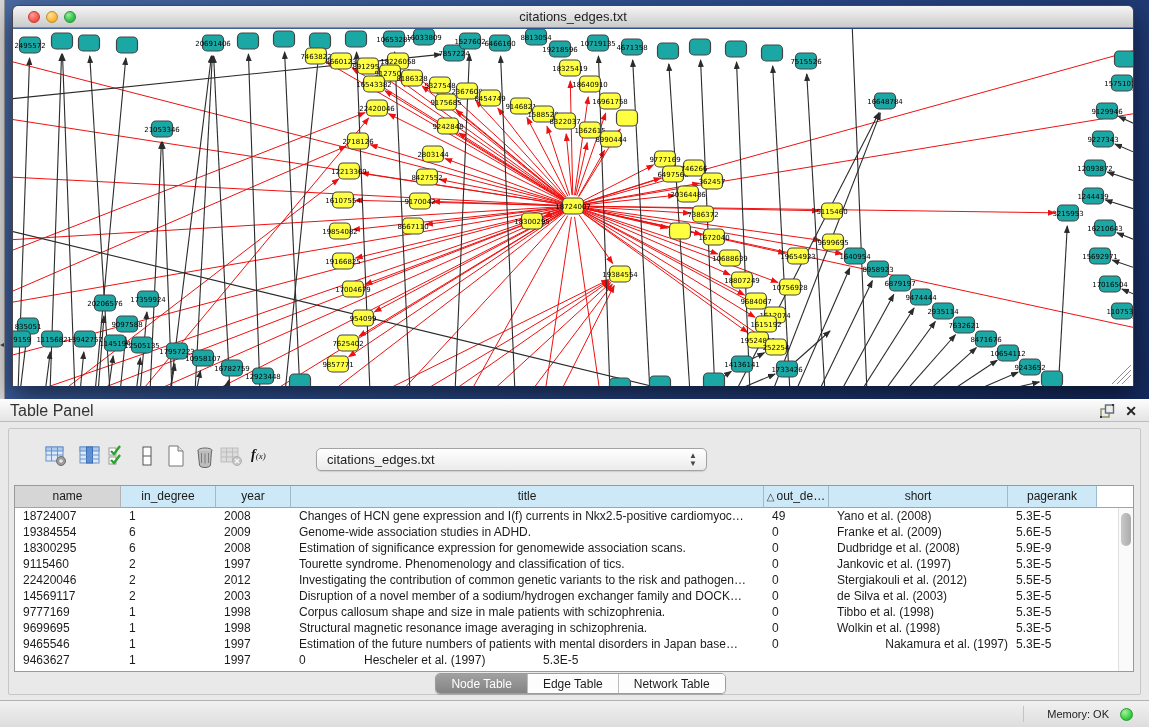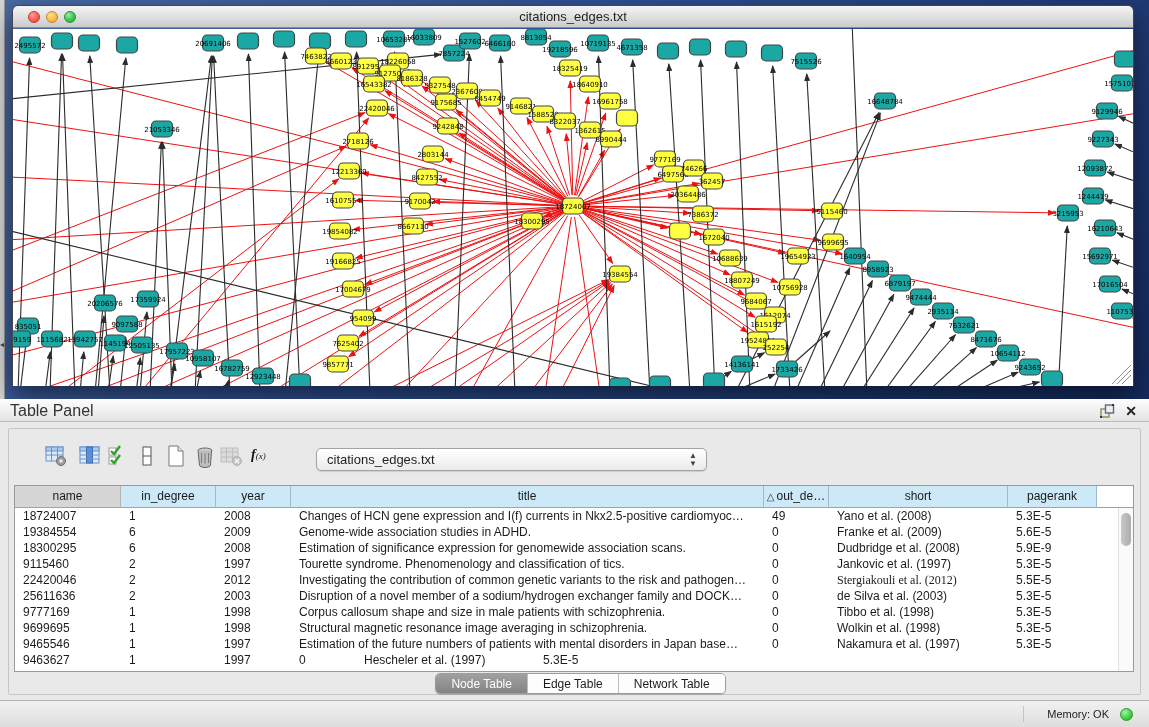--- a/index.html
+++ b/index.html
@@ -840,25 +840,25 @@
             <div class="td" style="width: 65px;">0</div>
             <div class="td" style="width: 179px;">Jankovic et al. (1997)</div>
             <div class="td" style="width: 89px;">5.3E-5</div>
           </div>
           <div class="trow">
             <div class="td" style="width: 106px;">22420046</div>
             <div class="td" style="width: 95px;">2</div>
             <div class="td" style="width: 75px;">2012</div>
             <div class="td" style="width: 473px;">Investigating the contribution of common genetic variants to the risk and pathogen…</div>
             <div class="td" style="width: 65px;">0</div>
-            <div class="td" style="width: 179px; font-family: Liberation Serif, serif;">Stergiakouli et al. (2012)</div>
+            <div class="td" style="width: 179px;">Stergiakouli et al. (2012)</div>
             <div class="td" style="width: 89px;">5.5E-5</div>
           </div>
           <div class="trow">
-            <div class="td" style="width: 106px;">25611636</div>
+            <div class="td" style="width: 106px;">14569117</div>
             <div class="td" style="width: 95px;">2</div>
             <div class="td" style="width: 75px;">2003</div>
             <div class="td" style="width: 473px;">Disruption of a novel member of a sodium/hydrogen exchanger family and DOCK…</div>
             <div class="td" style="width: 65px;">0</div>
             <div class="td" style="width: 179px;">de Silva et al. (2003)</div>
             <div class="td" style="width: 89px;">5.3E-5</div>
           </div>
           <div class="trow">
             <div class="td" style="width: 106px;">9777169</div>
             <div class="td" style="width: 95px;">1</div>
@@ -876,21 +876,21 @@
             <div class="td" style="width: 65px;">0</div>
             <div class="td" style="width: 179px;">Wolkin et al. (1998)</div>
             <div class="td" style="width: 89px;">5.3E-5</div>
           </div>
           <div class="trow">
             <div class="td" style="width: 106px;">9465546</div>
             <div class="td" style="width: 95px;">1</div>
             <div class="td" style="width: 75px;">1997</div>
             <div class="td" style="width: 473px;">Estimation of the future numbers of patients with mental disorders in Japan base…</div>
             <div class="td" style="width: 65px;">0</div>
-            <div class="td" style="width: 179px;">Nakamura et al. (1997)</div>
+            <div class="td" style="width: 179px; text-align: right;">Nakamura et al. (1997)</div>
             <div class="td" style="width: 89px;">5.3E-5</div>
           </div>
           <div class="trow">
             <div class="td" style="width: 106px;">9463627</div>
             <div class="td" style="width: 95px;">1</div>
             <div class="td" style="width: 75px;">1997</div>
             <div class="td" style="width: 65px;">0</div>
             <div class="td" style="width: 179px;">Hescheler et al. (1997)</div>
             <div class="td" style="width: 89px;">5.3E-5</div>
           </div>

